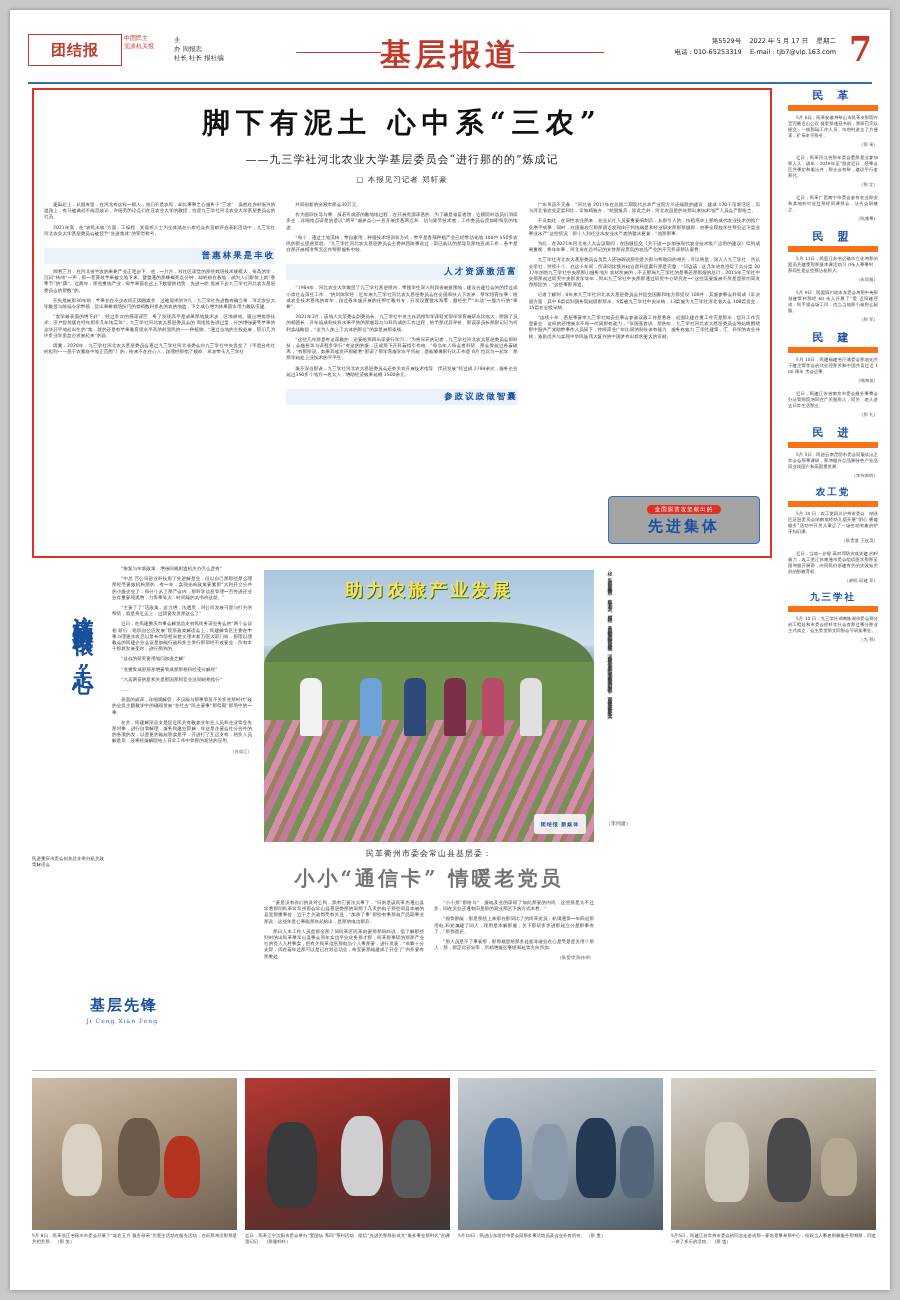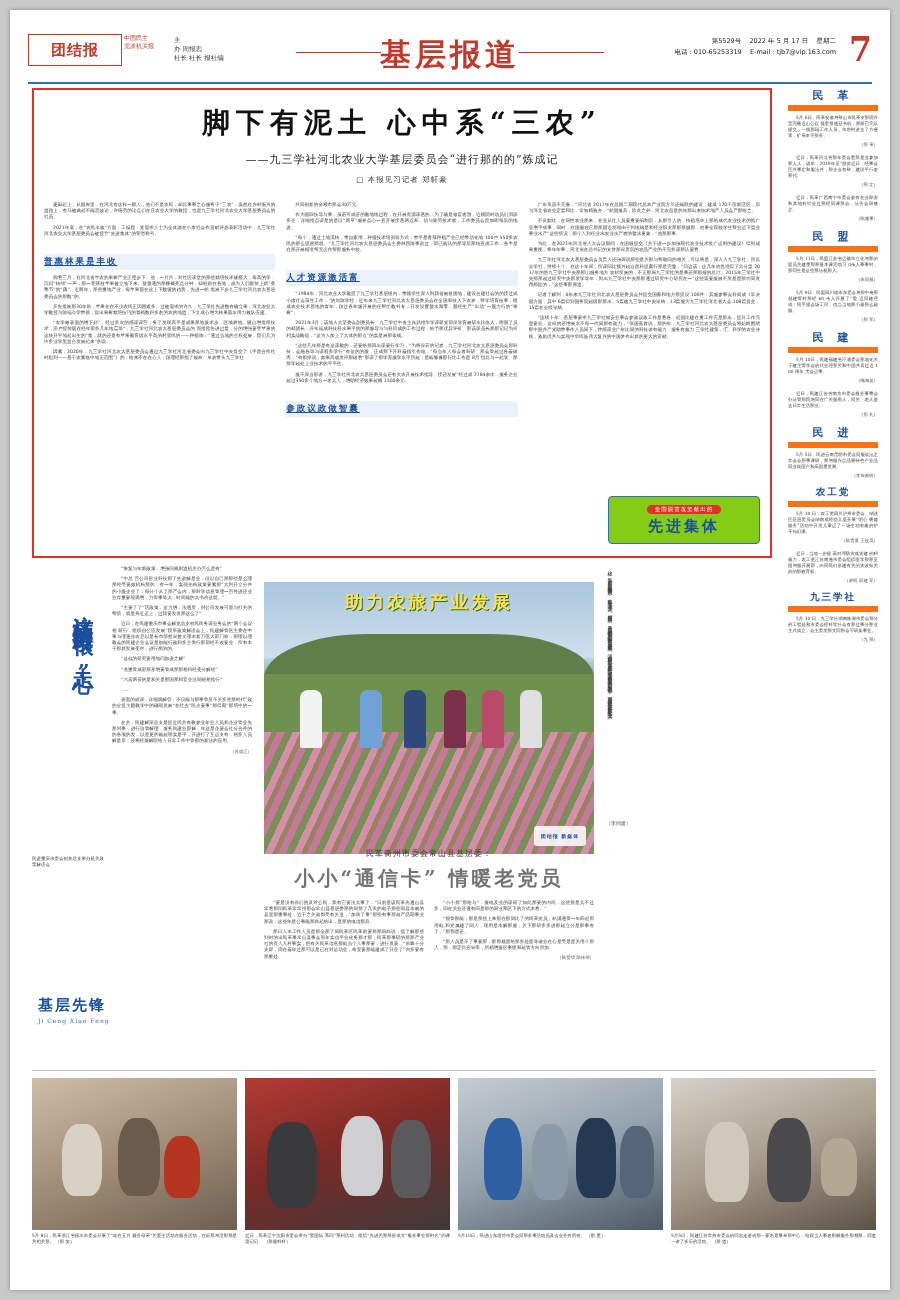--- a/index.html
+++ b/index.html
@@ -80,31 +80,30 @@
     position:absolute;left:10px;top:112px;right:10px;bottom:6px;
     display:flex;gap:11px;
   }
   .f-col{flex:1;position:relative;}
   .ctext{
     font-size:4.6px;line-height:6.2px;color:#3a3a3a;text-align:justify;
     word-break:break-all;
   }
   .ctext p{margin:0 0 4px 0;text-indent:9px;}
   .sechead{
-    text-align:left;font-size:8.5px;font-weight:bold;color:#1a4f9c;
-    margin:17px 0 5px 0;letter-spacing:2px;
-    font-family:"DejaVu Serif","Liberation Serif",serif;
-    text-decoration:underline;
+    text-align:right;font-size:8.5px;font-weight:bold;color:#1a4f9c;
+    margin:11px 0 5px 0;letter-spacing:2px;
+    font-family:"DejaVu Serif","Liberation Serif",serif;
   }
   .sechead.blue-bar{
     background:#eaf1fb;padding:2px 0;border-radius:1px;
   }
   .badge{
     position:absolute;right:0;bottom:6px;width:150px;height:46px;
-    border:1px solid #2f6fb5;border-radius:4px;background:#84cc16;
+    border:1px solid #2f6fb5;border-radius:4px;background:#a3a3a3;
     display:flex;flex-direction:column;align-items:center;justify-content:center;
   }
   .badge-top{
     background:#e03127;color:#fff;font-size:5.5px;padding:1px 8px;border-radius:6px;
     margin-bottom:3px;letter-spacing:1px;
   }
   .badge-main{
     color:#1a4f9c;font-size:15px;font-weight:bold;letter-spacing:3px;
     font-family:"DejaVu Serif","Liberation Serif",serif;
   }
@@ -131,27 +130,28 @@
     letter-spacing:4px;font-family:"DejaVu Serif","Liberation Serif",serif;
   }
   .calligraphy-sub{
     position:absolute;left:0;top:290px;width:72px;
     font-size:4.5px;line-height:6.4px;color:#3a3a3a;text-align:justify;word-break:break-all;
   }
   .jcxf{
     position:absolute;left:6px;top:430px;width:120px;
     color:#1a4f9c;font-weight:bold;font-size:15px;letter-spacing:2px;
     font-family:"DejaVu Serif","Liberation Serif",serif;
+    text-align:right;
   }
   .jcxf-en{font-size:6px;color:#2f6fb5;letter-spacing:1px;font-weight:normal;margin-top:2px;}
   .midcol{
     position:absolute;left:80px;top:0;width:140px;
   }
   .photo{
-    position:absolute;left:232px;top:16px;width:330px;height:272px;
+    position:absolute;left:232px;top:4px;width:330px;height:272px;
     background:linear-gradient(#9fbfdc 0%,#b9d3e6 28%,#7ea05c 40%,#6e9450 62%,#d98fae 78%,#c97fa0 100%);
     overflow:hidden;border:0;
   }
   .photo-title{
     position:absolute;left:0;right:0;top:8px;text-align:center;
     font-size:18px;font-weight:bold;color:#ffe14d;letter-spacing:3px;
     text-shadow:1px 1px 0 #2a6a2a;
     font-family:"DejaVu Serif","Liberation Serif",serif;
   }
   .photo-sky{position:absolute;left:0;top:0;width:100%;height:76px;background:linear-gradient(#aac6de,#cfe0ec);}

